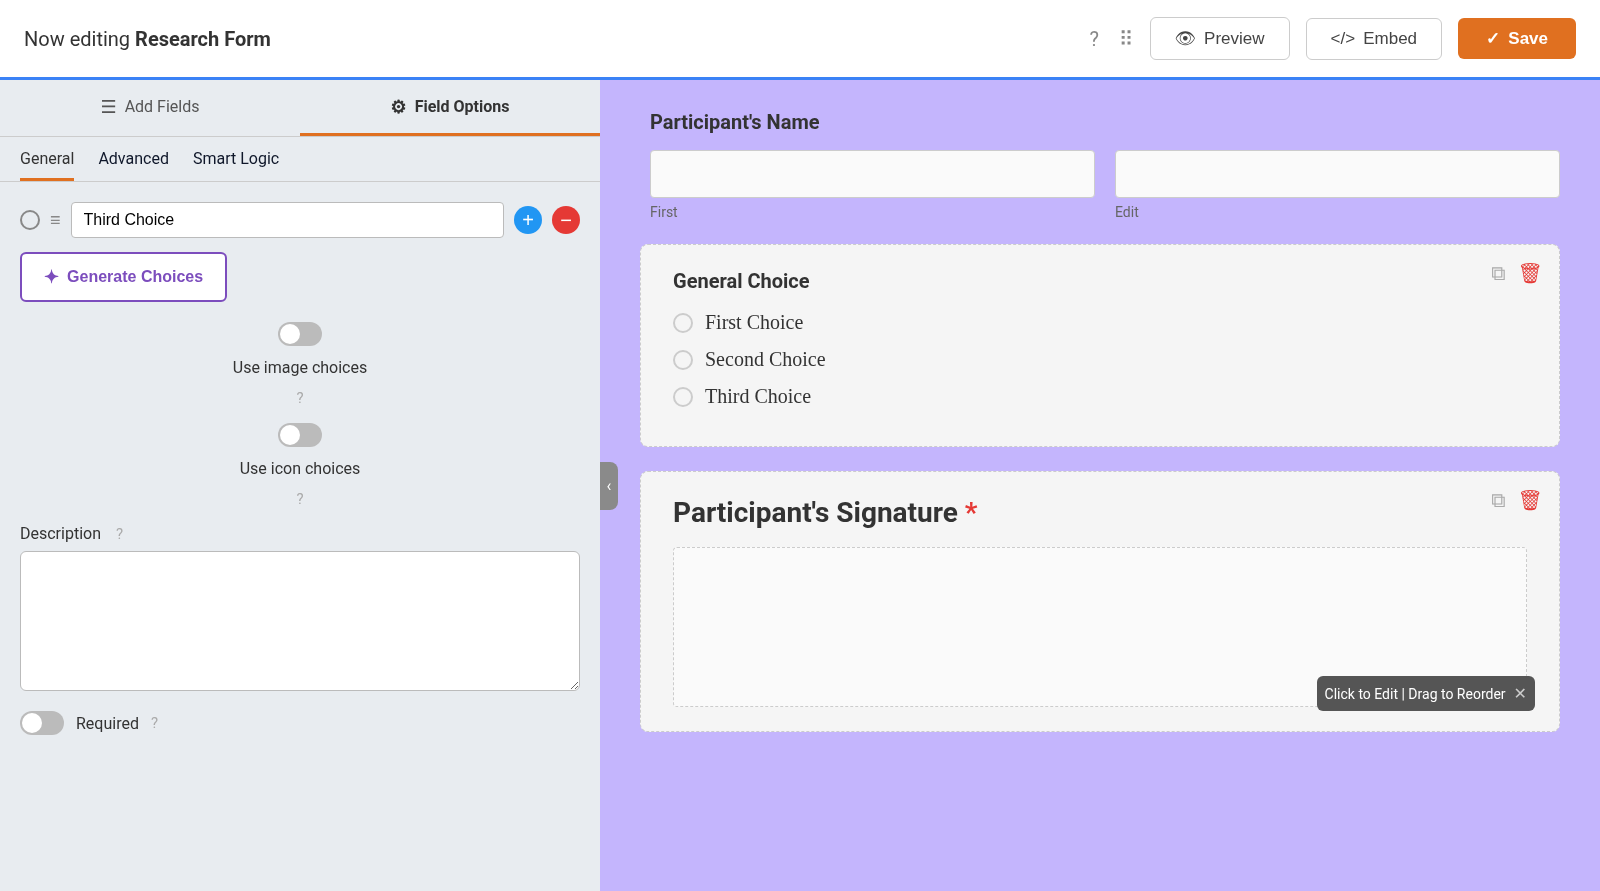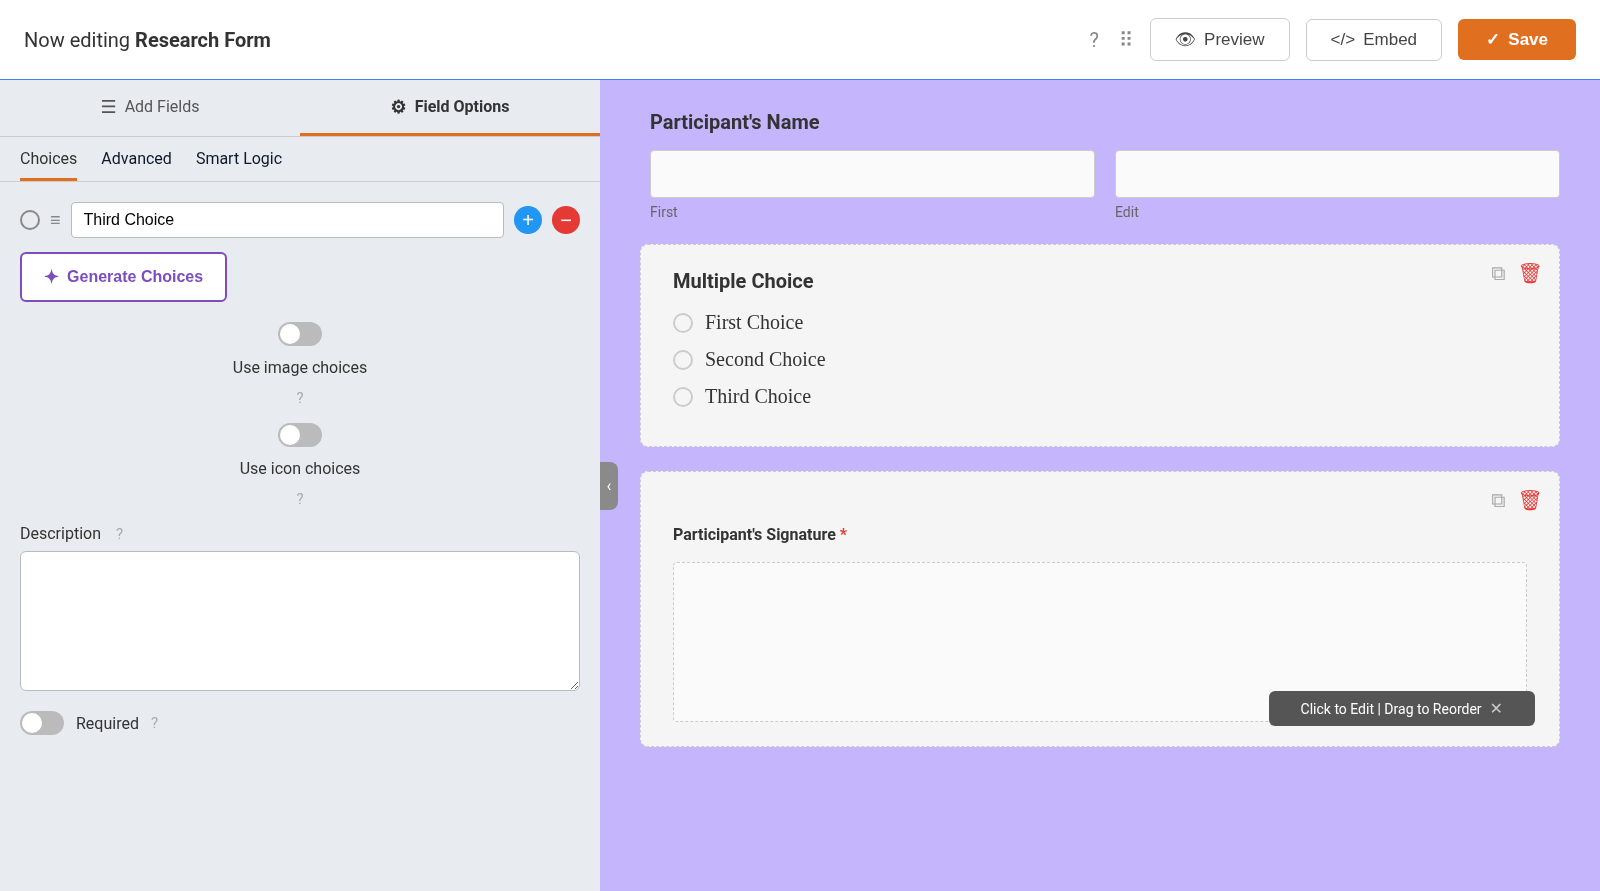--- a/index.html
+++ b/index.html
@@ -2,21 +2,21 @@
 <html><head>
   <meta charset="utf-8">
   <style>
     * { box-sizing: border-box; margin: 0; padding: 0; }
     body { font-family: -apple-system, BlinkMacSystemFont, 'Segoe UI', Roboto, sans-serif; background: #f0f0f0; width: 1600px; height: 891px; overflow: hidden; }
 
     
     .header {
       display: flex; align-items: center; justify-content: space-between;
       padding: 0 24px; height: 80px; background: #fff;
-      border-bottom: 1px solid #3b82f6;
+      border-bottom: 3px solid #3b82f6;
     }
     .header-title { font-size: 20px; color: #333; }
     .header-title strong { font-weight: 700; }
     .header-right { display: flex; align-items: center; gap: 16px; }
     .header-icons { display: flex; gap: 20px; align-items: center; color: #888; }
     .header-icons span { font-size: 20px; cursor: pointer; }
     .btn-preview, .btn-embed {
       display: flex; align-items: center; gap: 8px;
       padding: 10px 24px; border: 1.5px solid #ccc; background: #fff;
       border-radius: 6px; font-size: 17px; color: #444; cursor: pointer;
@@ -126,29 +126,29 @@
     .mc-radio { width: 20px; height: 20px; border-radius: 50%; border: 2px solid #ccc; flex-shrink: 0; }
     .mc-choice-label { font-size: 20px; color: #333; font-family: Liberation Serif, serif; }
 
     
     .section-icons { position: absolute; top: 16px; right: 16px; display: flex; gap: 12px; }
     .section-icon { font-size: 20px; color: #aaa; cursor: pointer; }
     .section-icon.red { color: #e53935; }
 
     
     .sig-section { background: #f5f5f5; border: 1.5px dashed #ccc; border-radius: 8px; padding: 24px 32px; margin-bottom: 24px; position: relative; }
-    .sig-title { font-size: 16px; font-weight: 700; color: #333; margin-bottom: 18px; margin-top: 29px; }
+    .sig-title { font-size: 28px; font-weight: 700; color: #333; margin-bottom: 18px; }
     .sig-required { color: #e53935; }
     .sig-box { width: 100%; height: 160px; border: 1.5px dashed #ccc; border-radius: 4px; background: #fafafa; }
 
     
     .tooltip {
       position: absolute; bottom: 20px; right: 24px;
       background: #555; color: #fff; border-radius: 6px;
-      padding: 8px 32px; font-size: 14px; white-space: nowrap; display: flex; align-items: center; gap: 8px;
+      padding: 8px 8px; font-size: 14px; white-space: nowrap; display: flex; align-items: center; gap: 8px;
     }
     .tooltip-close { cursor: pointer; font-size: 16px; color: #ccc; }
   </style>
 </head>
 <body>
 
 <div class="header">
   <div class="header-title">
     <span>Now editing </span><strong>Research Form</strong>
   </div>
@@ -181,21 +181,21 @@
         <span class="panel-tab-icon">☰</span>
         <span>Add Fields</span>
       </div>
       <div class="panel-tab active">
         <span class="panel-tab-icon">⚙</span>
         <span>Field Options</span>
       </div>
     </div>
 
     <div class="sub-tabs">
-      <div class="sub-tab active">Choices</div>
+      <div class="sub-tab active">General</div>
       <div class="sub-tab">Advanced</div>
       <div class="sub-tab">Smart Logic</div>
     </div>
 
     <div class="panel-content">
 
       
       <div class="choice-item">
         <div class="choice-radio"></div>
         <span class="choice-drag">≡</span>
@@ -260,21 +260,21 @@
           <div class="name-label">Edit</div>
         </div>
       </div>
     </div>
 
     <div class="mc-section">
       <div class="section-icons">
         <span class="section-icon">⧉</span>
         <span class="section-icon red">🗑</span>
       </div>
-      <div class="mc-title">Multiple Choice</div>
+      <div class="mc-title">General Choice</div>
       <div class="mc-choice">
         <div class="mc-radio"></div>
         <span class="mc-choice-label">First Choice</span>
       </div>
       <div class="mc-choice">
         <div class="mc-radio"></div>
         <span class="mc-choice-label">Second Choice</span>
       </div>
       <div class="mc-choice">
         <div class="mc-radio"></div>

